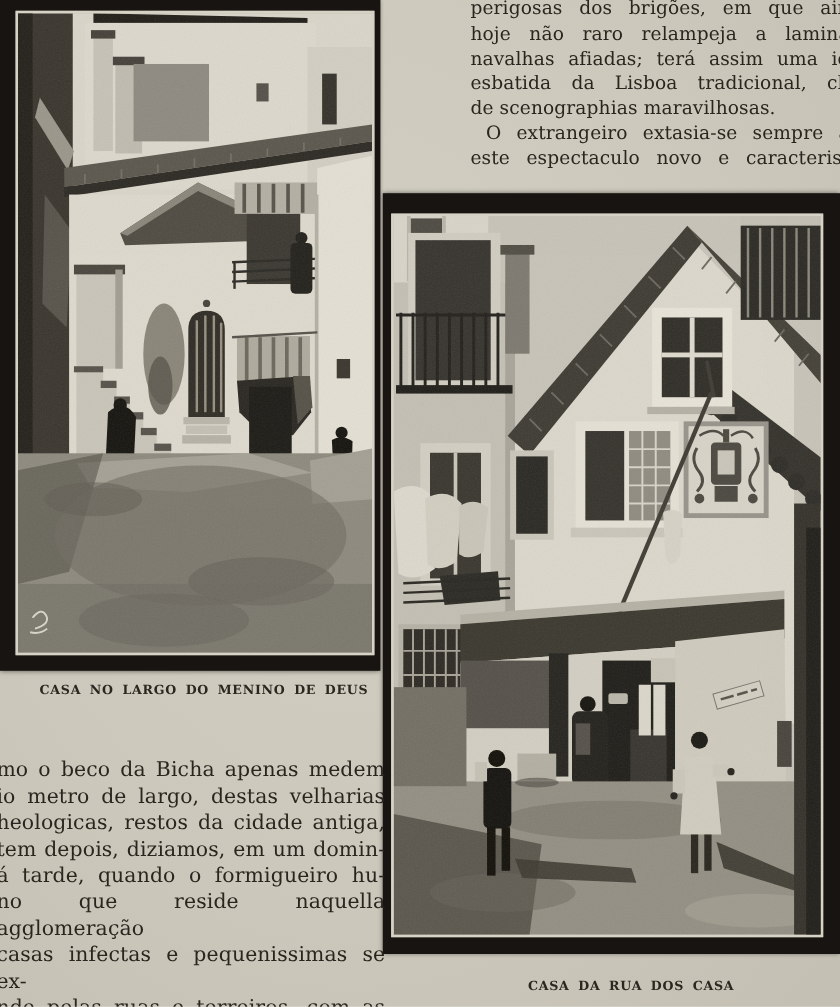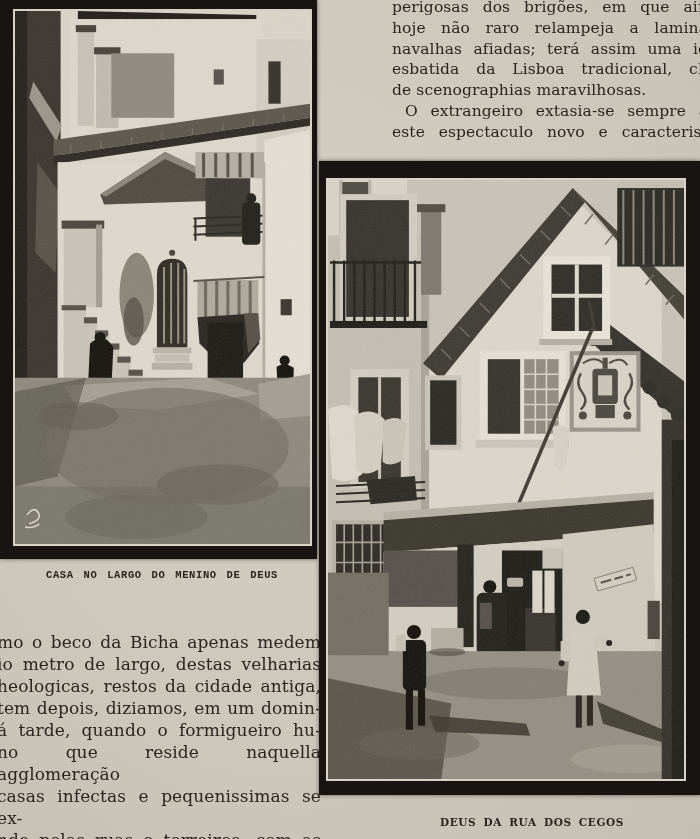--- a/index.html
+++ b/index.html
@@ -18,21 +18,21 @@
   .textblock{position:absolute;color:#2a261f;}
   .tline{display:block;white-space:normal;text-align:justify;text-align-last:justify;}
   .tline.pend{text-align-last:left;}
   #text-top-right{left:392px;top:-3px;width:316px;font-size:15.5px;line-height:20.8px;letter-spacing:.1px;}
   #text-top-right .indent{padding-left:13px;}
   #text-bottom-left{left:-3px;top:631px;width:324px;font-size:17px;line-height:22px;letter-spacing:.1px;}
   .caption{
     position:absolute;font-weight:bold;font-size:10.5px;color:#2b2720;
     letter-spacing:.6px;word-spacing:3px;white-space:nowrap;
   }
-  #caption-left{left:46px;top:569px;font-family:Liberation Mono, monospace;}
+  #caption-left{left:33px;top:569px;}
   #caption-right{left:440px;top:816px;}
 </style>
 </head>
 <body>
 
 <div class="frame" id="frame-left">
   <div class="photo" id="photo-left" role="img" aria-label="Photograph: old house at Largo do Menino de Deus with exterior staircase, hanging laundry and figures in dark clothes">
     <svg viewBox="0 0 291 529" preserveAspectRatio="none">
       <defs>
         <filter id="grainA" x="0" y="0" width="100%" height="100%">
@@ -402,13 +402,13 @@
   <span class="tline">heologicas, restos da cidade antiga,</span>
   <span class="tline">tem depois, diziamos, em um domin-</span>
   <span class="tline">á tarde, quando o formigueiro hu-</span>
   <span class="tline">no que reside naquella agglomeração</span>
   <span class="tline">casas infectas e pequenissimas se ex-</span>
   <span class="tline">nde pelas ruas e terreiros, com as</span>
 
 </div>
 
 <div class="caption" id="caption-left">CASA NO LARGO DO MENINO DE DEUS</div>
-<div class="caption" id="caption-right">DEUS DA RUA DOS CEGOS</div>
+<div class="caption" id="caption-right">CASA DA RUA DOS CASA</div>
 
 </body></html>

